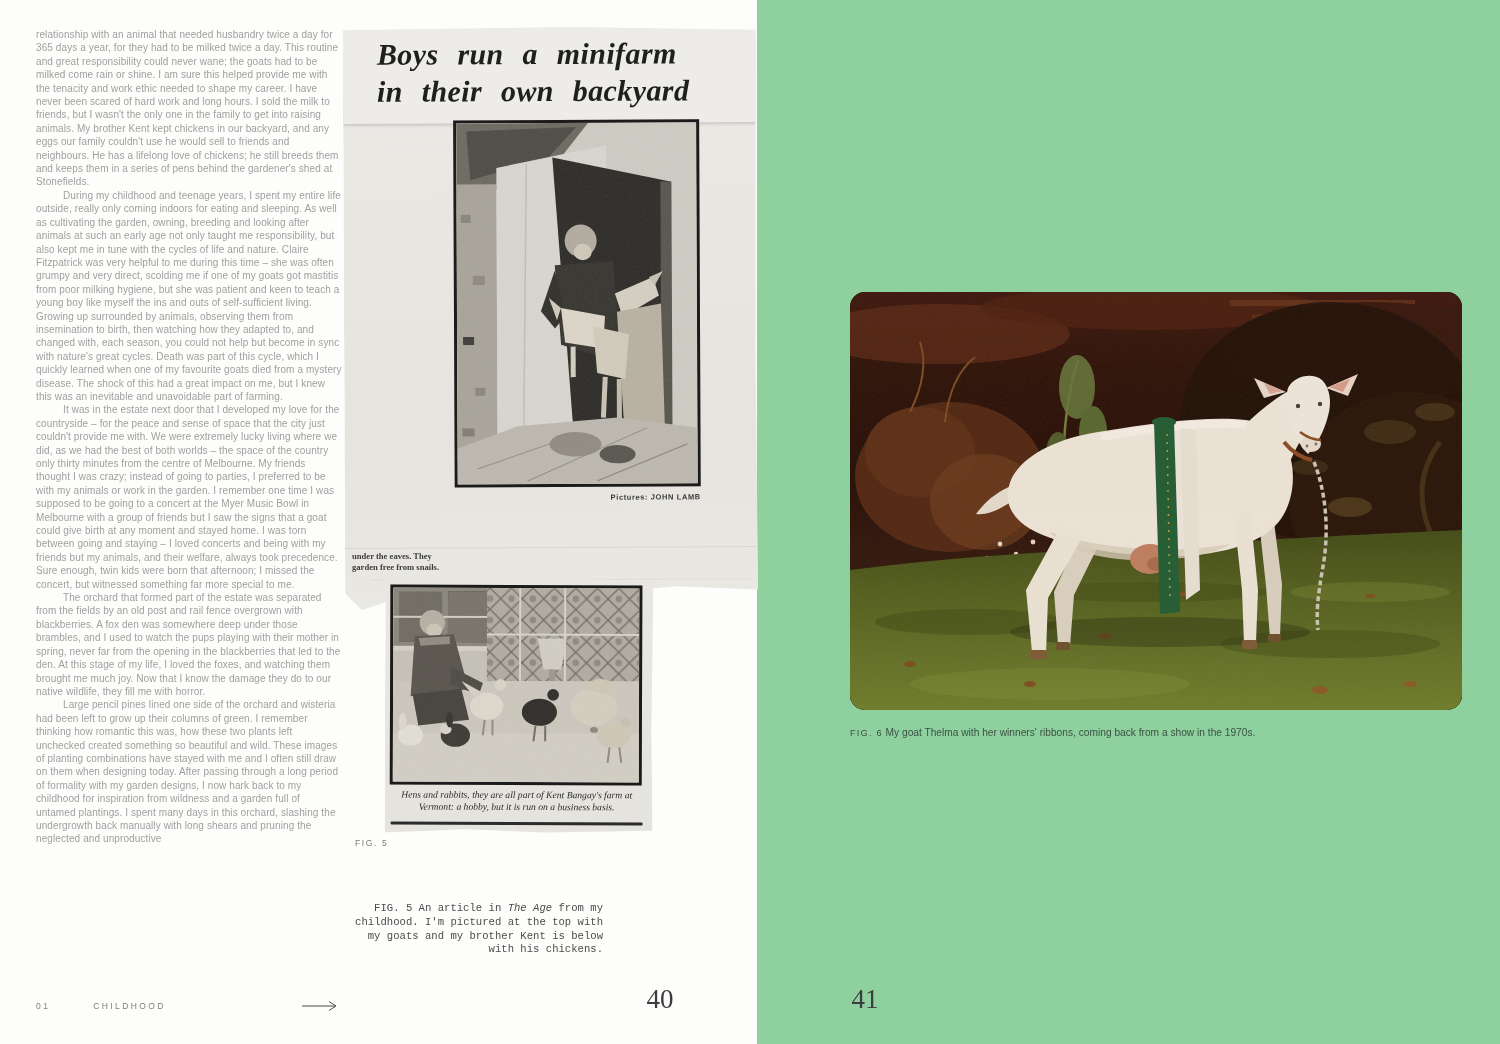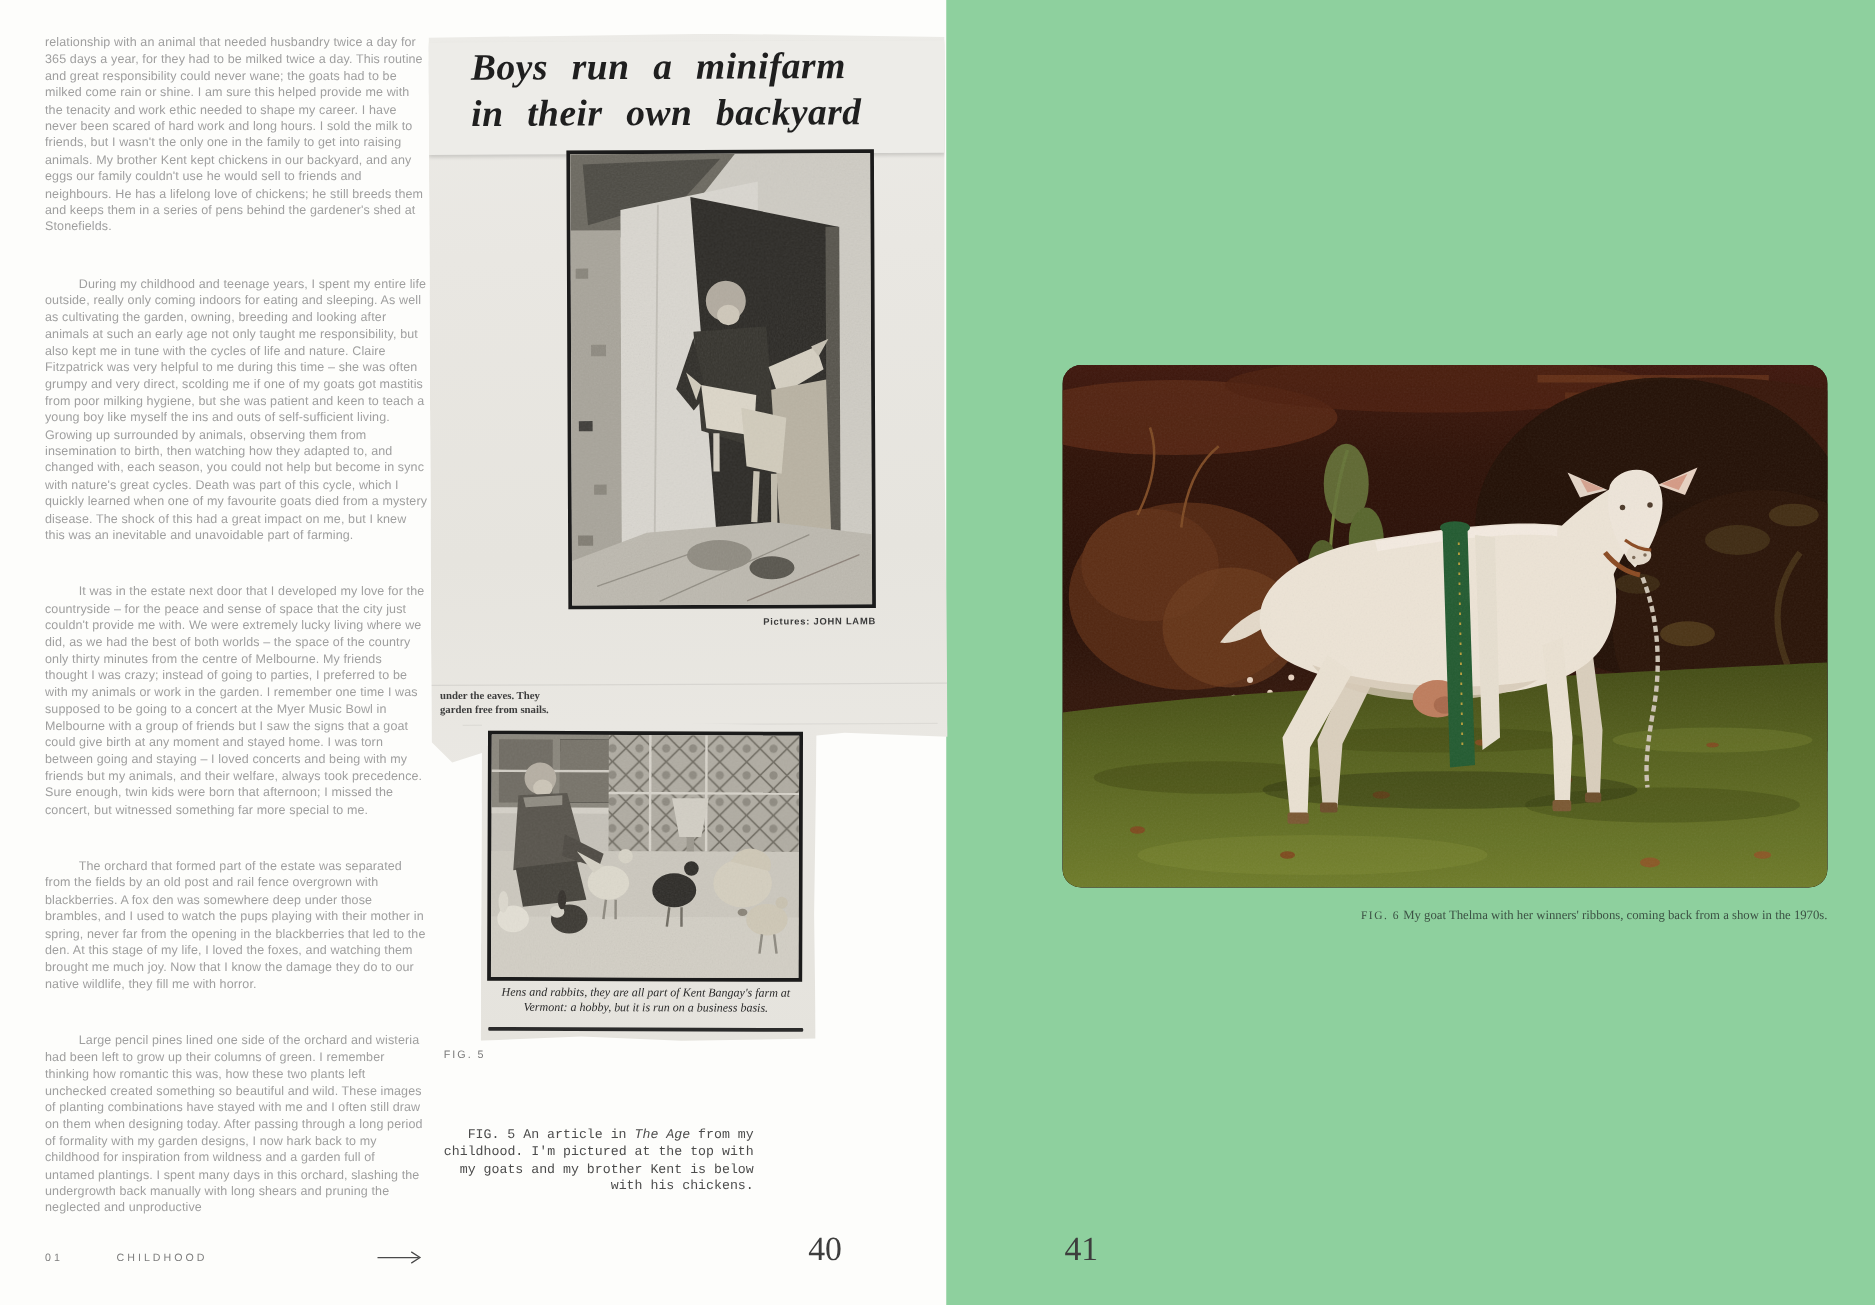--- a/index.html
+++ b/index.html
@@ -5,21 +5,21 @@
   html,body{margin:0;padding:0;}
   body{width:1500px;height:1044px;overflow:hidden;background:#fdfdfb;
        font-family:"Liberation Sans",sans-serif;position:relative;}
   .page-left{position:absolute;left:0;top:0;width:757px;height:1044px;background:#fdfdfb;}
   .page-right{position:absolute;left:757px;top:0;width:743px;height:1044px;background:#8ed09e;}
 
   
   .bodycopy{position:absolute;left:36px;top:28px;width:306px;
             font-size:10px;line-height:13.4px;color:#9f9f9f;letter-spacing:.1px;}
   .bodycopy p{margin:0;}
-  .bodycopy p + p{text-indent:27px;margin-top:32px;}
+  .bodycopy p + p{text-indent:27px;}
 
   
   .footer{position:absolute;left:36px;top:1001px;font-size:8.5px;letter-spacing:2.4px;
           color:#7d7d7d;}
   .footer .chap-num{margin-right:43px;}
   .footer-arrow{position:absolute;left:301px;top:1000px;width:38px;height:12px;}
 
   .folio{position:absolute;font-family:"Liberation Serif",serif;font-size:27px;
          color:#3d3d3d;font-weight:400;}
   .folio-40{left:637px;top:984px;width:46px;text-align:center;}
@@ -69,22 +69,22 @@
              color:#7a7a7a;}
   .fig5-caption{position:absolute;left:355px;top:902px;width:248px;
                 font-family:Liberation Mono, monospace;font-size:10.6px;line-height:13.8px;
                 color:#4c4c4c;text-align:right;}
   .fig5-caption .it{font-style:italic;}
 
   
   .goat-photo{position:absolute;left:850px;top:292px;width:612px;height:418px;
               border-radius:15px;overflow:hidden;background:#2a1008;}
   .goat-photo svg{display:block;width:100%;height:100%;}
-  .fig6-caption{position:absolute;left:850px;top:727px;width:612px;text-align:right;
-                font-family:Liberation Serif, serif;font-size:10.2px;color:#3c5244;}
+  .fig6-caption{position:absolute;left:850px;top:727px;width:612px;text-align:left;
+                font-family:Liberation Sans, sans-serif;font-size:10.2px;color:#3c5244;}
   .fig6-caption .lbl{letter-spacing:1.2px;font-size:9.2px;}
 </style>
 </head>
 <body>
 
 <div class="page-left">
   <div class="bodycopy">
     <p>relationship with an animal that needed husbandry twice a day for 365 days a year, for they had to be milked twice a day. This routine and great responsibility could never wane; the goats had to be milked come rain or shine. I am sure this helped provide me with the tenacity and work ethic needed to shape my career. I have never been scared of hard work and long hours. I sold the milk to friends, but I wasn't the only one in the family to get into raising animals. My brother Kent kept chickens in our backyard, and any eggs our family couldn't use he would sell to friends and neighbours. He has a lifelong love of chickens; he still breeds them and keeps them in a series of pens behind the gardener's shed at Stonefields.</p>
     <p>During my childhood and teenage years, I spent my entire life outside, really only coming indoors for eating and sleeping. As well as cultivating the garden, owning, breeding and looking after animals at such an early age not only taught me responsibility, but also kept me in tune with the cycles of life and nature. Claire Fitzpatrick was very helpful to me during this time – she was often grumpy and very direct, scolding me if one of my goats got mastitis from poor milking hygiene, but she was patient and keen to teach a young boy like myself the ins and outs of self-sufficient living. Growing up surrounded by animals, observing them from insemination to birth, then watching how they adapted to, and changed with, each season, you could not help but become in sync with nature's great cycles. Death was part of this cycle, which I quickly learned when one of my favourite goats died from a mystery disease. The shock of this had a great impact on me, but I knew this was an inevitable and unavoidable part of farming.</p>
     <p>It was in the estate next door that I developed my love for the countryside – for the peace and sense of space that the city just couldn't provide me with. We were extremely lucky living where we did, as we had the best of both worlds – the space of the country only thirty minutes from the centre of Melbourne. My friends thought I was crazy; instead of going to parties, I preferred to be with my animals or work in the garden. I remember one time I was supposed to be going to a concert at the Myer Music Bowl in Melbourne with a group of friends but I saw the signs that a goat could give birth at any moment and stayed home. I was torn between going and staying – I loved concerts and being with my friends but my animals, and their welfare, always took precedence. Sure enough, twin kids were born that afternoon; I missed the concert, but witnessed something far more special to me.</p>

